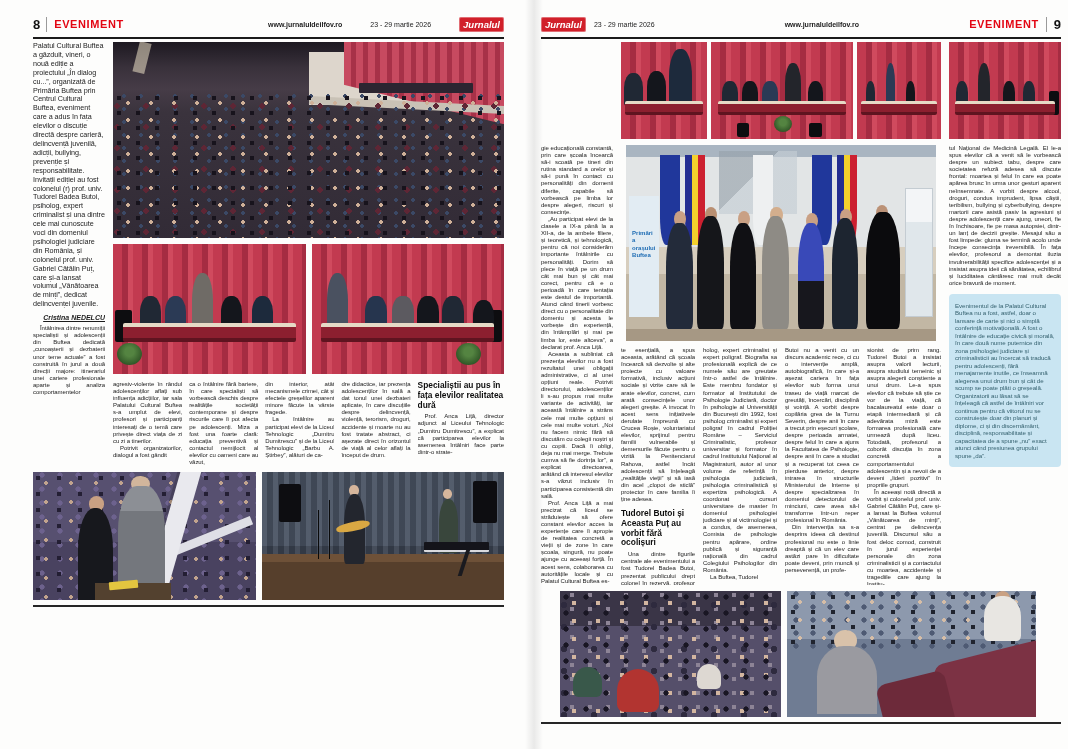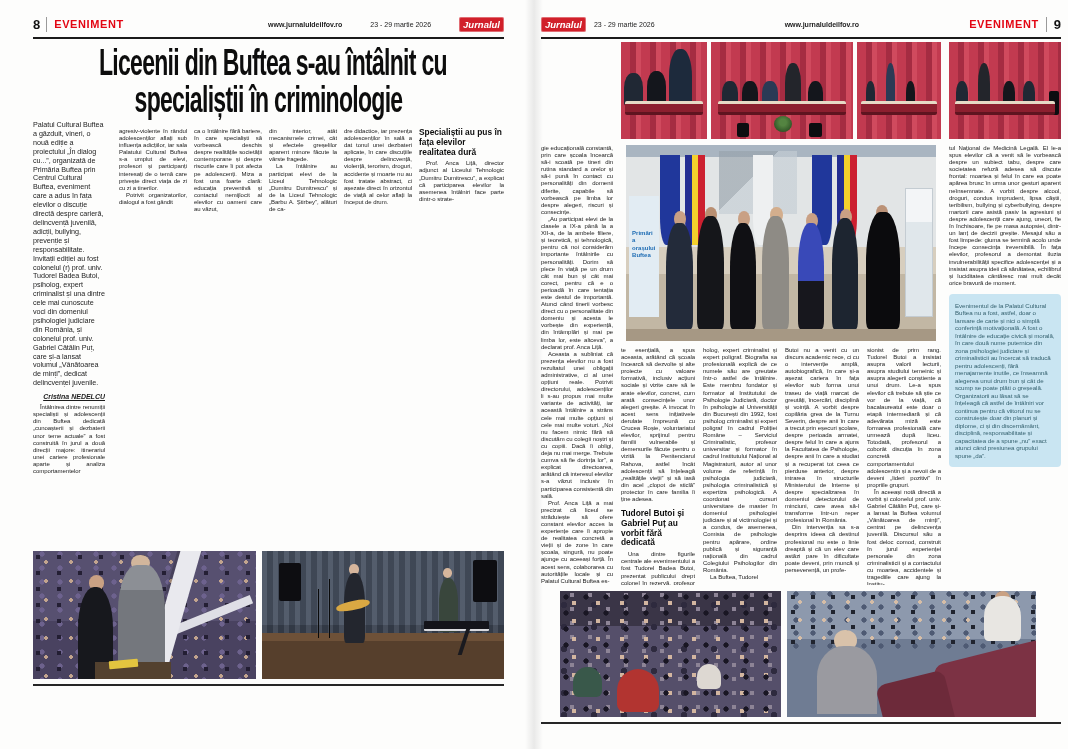--- a/index.html
+++ b/index.html
@@ -32,21 +32,21 @@
   .col{overflow:hidden;}
   .bodytext p{margin:0;font-size:6px;line-height:7.1px;text-align:justify;color:#1c1c1c;letter-spacing:-.05px;}
   .bodytext p.ind{text-indent:7px;}
   .lead p{font-size:7.2px;line-height:8.9px;text-align:left;color:#232323;}
   .byline{display:block;font-size:7px;font-weight:bold;font-style:italic;text-align:right;color:#1c1c1c;text-decoration:underline;margin:5px 0 4px;}
   .subhead{font-weight:800;font-size:8.4px;line-height:9.8px;color:#0e0e0e;margin:6px 0 3px;text-align:left;}
 
   
   .p8main{display:flex;gap:8px;height:424px;margin-top:3px;}
   .p8c1{width:72px;flex:none;}
-  .p8right{flex:1;display:flex;flex-direction:row;min-width:0;justify-content:center;}
+  .p8right{flex:1;display:flex;flex-direction:column;min-width:0;justify-content:center;}
   .ph-hall{height:196px;}
   .p8panels{display:flex;gap:6px;height:130px;margin-top:6px;}
   .p8panels .photo{flex:1;}
   .p8band{display:flex;gap:7px;flex:1;margin-top:7px;overflow:hidden;}
   .p8band .col{flex:1;min-width:0;}
   .p8band .col.wide{flex:1.25;}
   .p8bottom{display:flex;gap:6px;height:128px;margin-top:6px;}
   .ph-sign{width:223px;flex:none;}
   .ph-music{flex:1;}
   .bottomrule{height:2px;background:#262626;margin-top:5px;}
@@ -149,24 +149,20 @@
       <span class="pnum">8</span>
       <span class="sectionlbl">EVENIMENT</span>
       <span class="hr-left">
         <span class="hsite">www.jurnaluldeilfov.ro</span>
         <span class="hdate">23 - 29 martie 2026</span>
         <span class="logo">Jurnalul</span>
       </span>
     </header>
     <div class="hrule"></div>
 
-    <h1 class="headline">
-      <span class="hl">Liceenii din Buftea s-au întâlnit cu</span>
-      <span class="hl">specialiștii în criminologie</span>
-    </h1>
 
     <div class="p8main">
       <div class="col p8c1 bodytext">
         <div class="lead">
           <p>Palatul Cultural Buftea a găzduit, vineri, o nouă ediție a proiectului „În dialog cu...”, organizată de Primăria Buftea prin Centrul Cultural Buftea, eveniment care a adus în fața elevilor o discuție directă despre carieră, delincvență juvenilă, adicții, bullying, prevenție și responsabilitate. Invitații ediției au fost colonelul (r) prof. univ. Tudorel Badea Butoi, psiholog, expert criminalist și una dintre cele mai cunoscute voci din domeniul psihologiei judiciare din România, și colonelul prof. univ. Gabriel Cătălin Puț, care și-a lansat volumul „Vânătoarea de minți”, dedicat delincvenței juvenile.</p>
         </div>
         <span class="byline">Cristina NEDELCU</span>
         <p class="ind">Întâlnirea dintre renumiții specialiști și adolescenții din Buftea dedicată „cunoașterii și dezbaterii unor teme actuale” a fost construită în jurul a două direcții majore: itinerariul unei cariere profesionale aparte și analiza comportamentelor</p>
       </div>
 
@@ -334,21 +330,21 @@
         <i class="hd" style="left:69%;bottom:59%"></i>
         <i class="pp" style="left:66.5%;background:#1d2530;height:57%"></i>
         <i class="hd" style="left:80.5%;bottom:61%;background:#bb9277"></i>
         <i class="pp" style="left:77.5%;background:#0b0b0d;width:11%;height:60%"></i>
         <i class="fshadow"></i>
       </div>
 
       <div class="p9band bodytext">
         <div class="col">
           <p>te esențială, a spus aceasta, arătând că școala încearcă să dezvolte și alte proiecte cu valoare formativă, inclusiv acțiuni sociale și vizite care să le arate elevilor, concret, cum arată consecințele unor alegeri greșite. A invocat în acest sens inițiativele derulate împreună cu Crucea Roșie, voluntariatul elevilor, sprijinul pentru familii vulnerabile și demersurile făcute pentru o vizită la Penitenciarul Rahova, astfel încât adolescenții să înțeleagă „realitățile vieții” și să iasă din acel „clopot de sticlă” protector în care familia îi ține adesea.</p>
-          <div class="subhead">Tudorel Butoi și Gabriel Puț au vorbit fără dedicată</div>
+          <div class="subhead">Tudorel Butoi și Aceasta Puț au vorbit fără ocolișuri</div>
           <p class="ind">Una dintre figurile centrale ale evenimentului a fost Tudorel Badea Butoi, prezentat publicului drept colonel în rezervă, profesor universitar, psi-</p>
         </div>
         <div class="col">
           <p>holog, expert criminalist și expert poligraf. Biografia sa profesională explică de ce numele său are greutate într-o astfel de întâlnire. Este membru fondator și formator al Institutului de Psihologie Judiciară, doctor în psihologie al Universității din București din 1992, fost psiholog criminalist și expert poligraf în cadrul Poliției Române – Serviciul Criminalistic, profesor universitar și formator în cadrul Institutului Național al Magistraturii, autor al unor volume de referință în psihologia judiciară, psihologia criminalistică și expertiza psihologică. A coordonat cursuri universitare de master în domeniul psihologiei judiciare și al victimologiei și a condus, de asemenea, Comisia de psihologie pentru apărare, ordine publică și siguranță națională din cadrul Colegiului Psihologilor din România.</p>
           <p class="ind">La Buftea, Tudorel</p>
         </div>
         <div class="col">
           <p>Butoi nu a venit cu un discurs academic rece, ci cu o intervenție amplă, autobiografică, în care și-a așezat cariera în fața elevilor sub forma unui traseu de viață marcat de greutăți, încercări, disciplină și voință. A vorbit despre copilăria grea de la Turnu Severin, despre anii în care a trecut prin eșecuri școlare, despre perioada armatei, despre felul în care a ajuns la Facultatea de Psihologie, despre anii în care a studiat și a recuperat tot ceea ce pierduse anterior, despre intrarea în structurile Ministerului de Interne și despre specializarea în domeniul detectorului de minciuni, care avea să-l transforme într-un reper profesional în România.</p>
           <p class="ind">Din intervenția sa s-a desprins ideea că destinul profesional nu este o linie dreaptă și că un elev care astăzi pare în dificultate poate deveni, prin muncă și perseverență, un profe-</p>
         </div>

